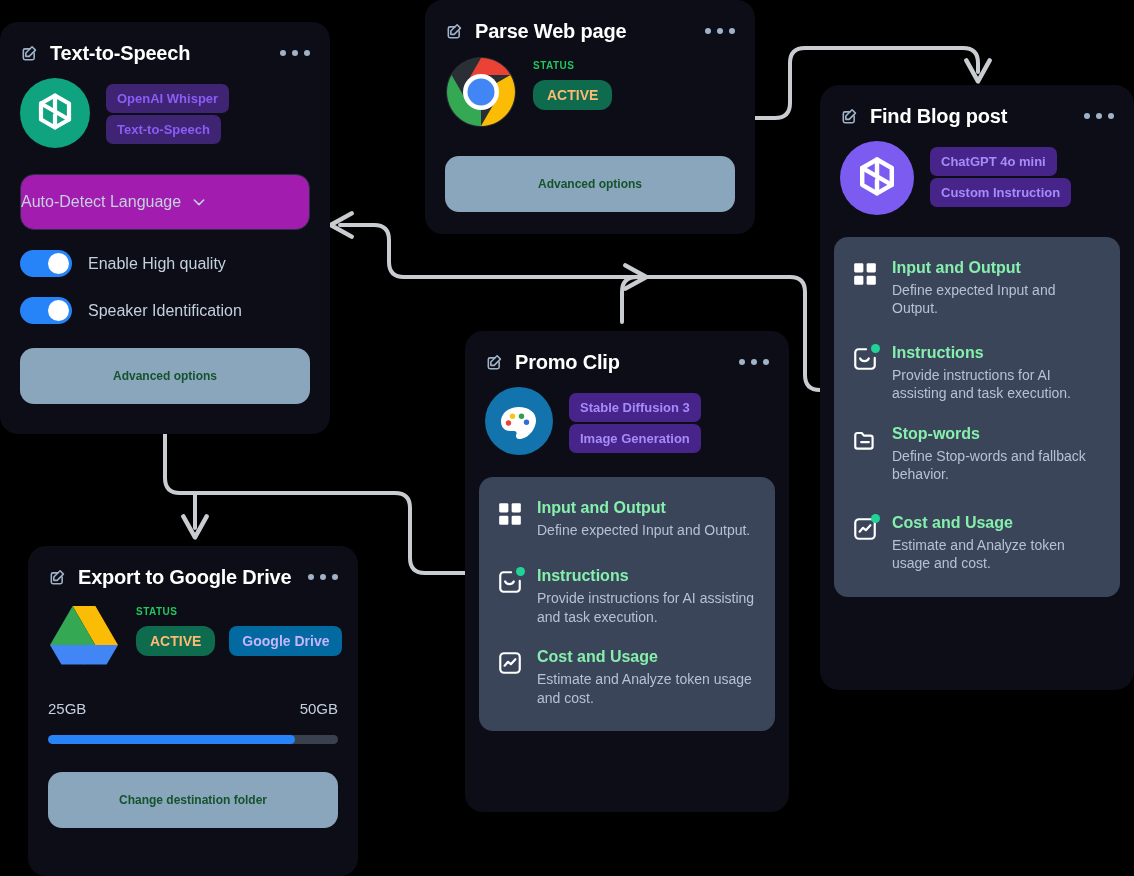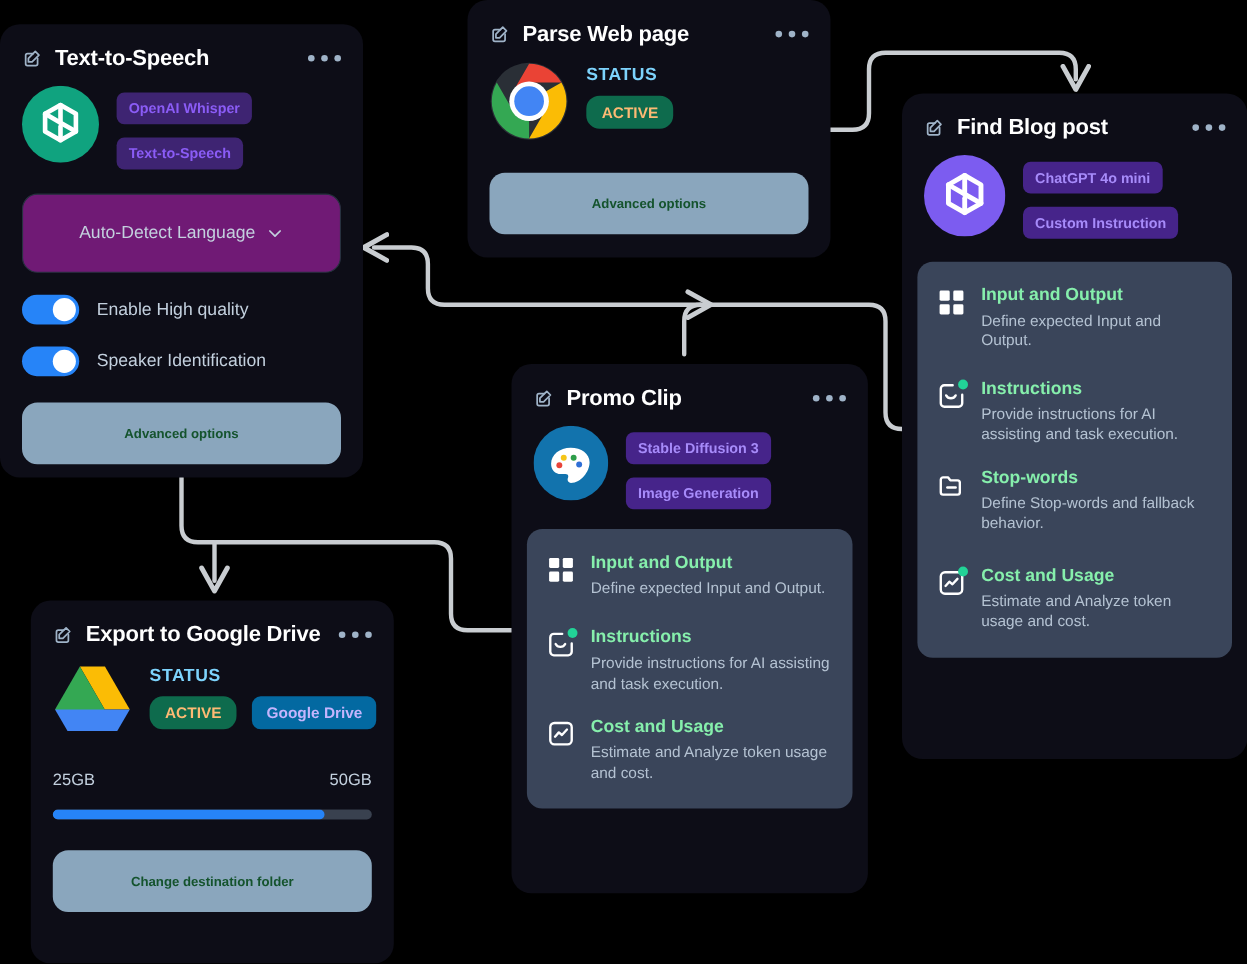--- a/index.html
+++ b/index.html
@@ -30,46 +30,46 @@
   .card-title {
     color:#ffffff; font-size:20px; font-weight:700; letter-spacing:-0.2px;
     white-space: nowrap;
   }
   .dots { margin-left:auto; display:flex; gap:6px; align-items:center; padding-left:12px; }
   .dots i { width:6px; height:6px; border-radius:50%; background:#9fb3c8; display:block; }
 
   
   .brandrow { display:flex; align-items:flex-start; padding:12px 20px 0 20px; gap:16px; }
   .logo { flex:0 0 auto; position:relative; }
-  .badges { display:flex; flex-direction:column; gap:12px; padding-top:6px; }
+  .badges { display:flex; flex-direction:column; gap:2px; padding-top:6px; }
   .badge {
     display:inline-block; align-self:flex-start;
     background:#3e2472; color:#8b5cf6;
     font-size:13px; font-weight:700;
     padding:7px 11px; border-radius:7px; white-space:nowrap;
   }
   .badge.violet { background:#46248a; color:#a78bfa; }
 
   .statuscol { display:flex; flex-direction:column; gap:9px; padding-top:4px; }
-  .statuslabel { color:#7dd3fc; font-size:16px; font-weight:600; letter-spacing:0.5px; }
+  .statuslabel { color:#22c55e; font-size:10px; font-weight:600; letter-spacing:0.5px; }
   .statusrow { display:flex; gap:14px; align-items:center; }
   .pill-active {
     background:#0e6b4d; color:#fdba74; font-size:14px; font-weight:600;
     padding:7px 14px; border-radius:12px; white-space:nowrap;
   }
   .pill-gdrive {
     background:#0369a1; color:#c4b5fd; font-size:14px; font-weight:600;
     padding:7px 13px; border-radius:8px; white-space:nowrap;
   }
 
   
   .select {
     margin:22px 20px 0 20px;
-    height:72px; border:1px solid #27313f; border-radius:14px;
-    background:#701a75; display:flex; align-items:center; justify-content:center;
+    height:56px; border:1px solid #27313f; border-radius:14px;
+    background:#a21caf; display:flex; align-items:center; justify-content:flex-start;
     gap:10px;
   }
   .select span { color:#c3d0de; font-size:16px; }
   .chev { width:16px; height:16px; }
 
   
   .togglerow { display:flex; align-items:center; gap:16px; padding:0 20px; margin-top:20px; }
   .switch { width:52px; height:27px; border-radius:14px; background:#2684f8; position:relative; flex:0 0 52px; }
   .switch::after { content:""; position:absolute; right:3px; top:3px; width:21px; height:21px; border-radius:50%; background:#fff; }
   .togglerow label { color:#c3d0de; font-size:16px; }

